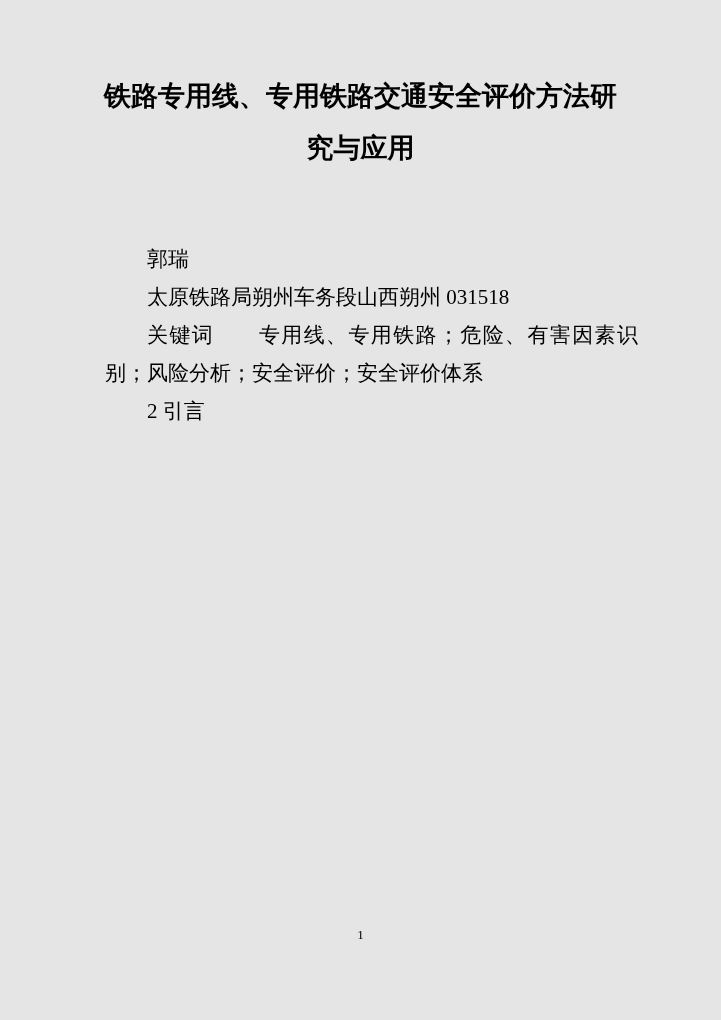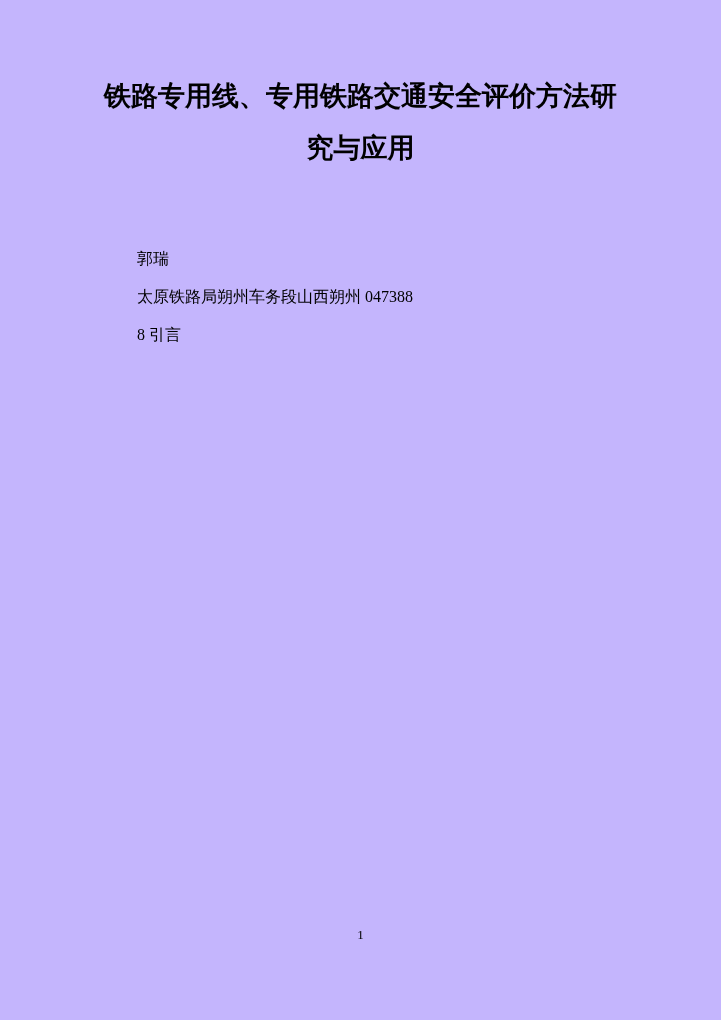--- a/index.html
+++ b/index.html
@@ -4,38 +4,38 @@
 <style>
   html, body {
     margin: 0;
     padding: 0;
     background: #ffffff;
   }
   .page {
     position: relative;
     width: 721px;
     height: 1020px;
-    background: #c4b5fd;
+    background: #e5e5e5;
     overflow: hidden;
     color: #000000;
     font-family: "Liberation Serif", "DejaVu Serif", serif;
   }
   .title {
     margin: 0 auto;
     padding-top: 70px;
     width: 530px;
     font-size: 27px;
     font-weight: 700;
     line-height: 52px;
     text-align: center;
     letter-spacing: 0px;
   }
   .content {
     margin: 66px 83px 0 105px;
-    font-size: 16px;
+    font-size: 21px;
     line-height: 38px;
     text-align: justify;
     text-justify: inter-ideograph;
   }
   .para {
     margin: 0;
     text-indent: 2em;
   }
   .page-number {
     position: absolute;
@@ -49,19 +49,20 @@
 </style>
 </head>
 <body>
 
 <div class="page">
 
   <h1 class="title">铁路专用线、专用铁路交通安全评价方法研究与应用</h1>
 
   <div class="content">
     <p class="para">郭瑞</p>
-    <p class="para">太原铁路局朔州车务段山西朔州 047388</p>
-    <p class="para">8 引言</p>
+    <p class="para">太原铁路局朔州车务段山西朔州 031518</p>
+    <p class="para">关键词　　专用线、专用铁路；危险、有害因素识别；风险分析；安全评价；安全评价体系</p>
+    <p class="para">2 引言</p>
   </div>
 
   <div class="page-number">1</div>
 
 </div>
 
 </body></html>

